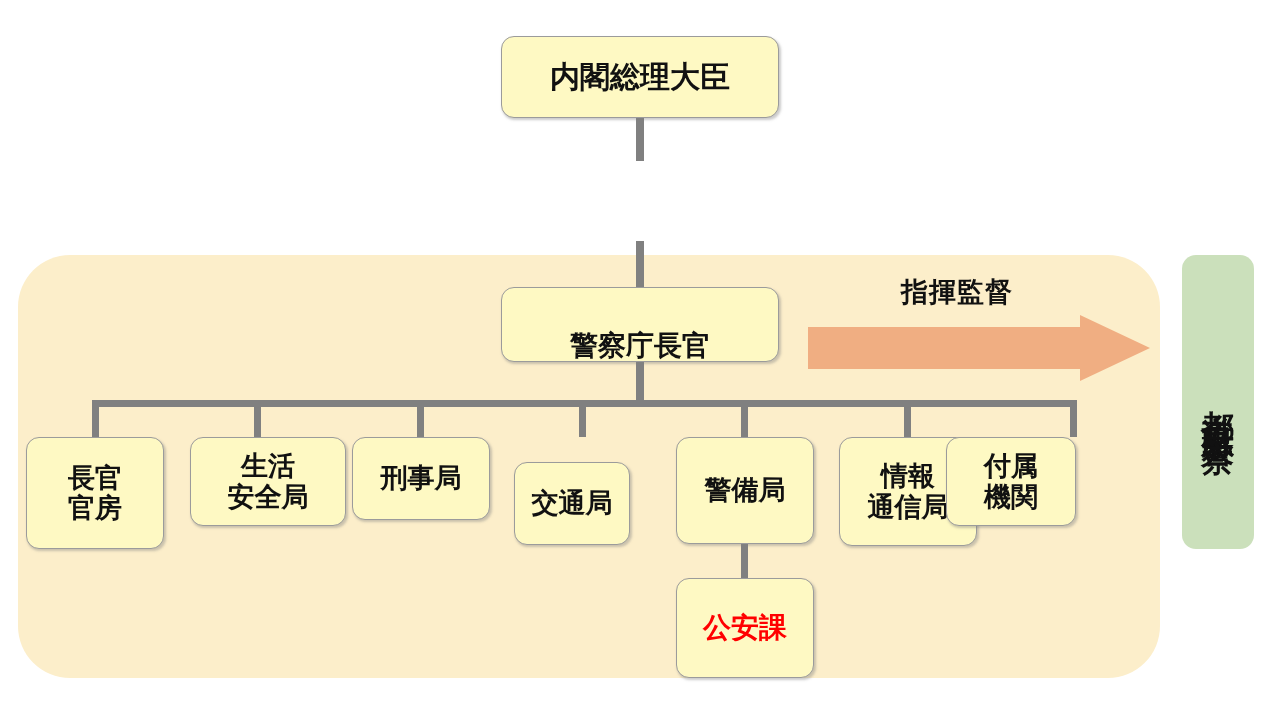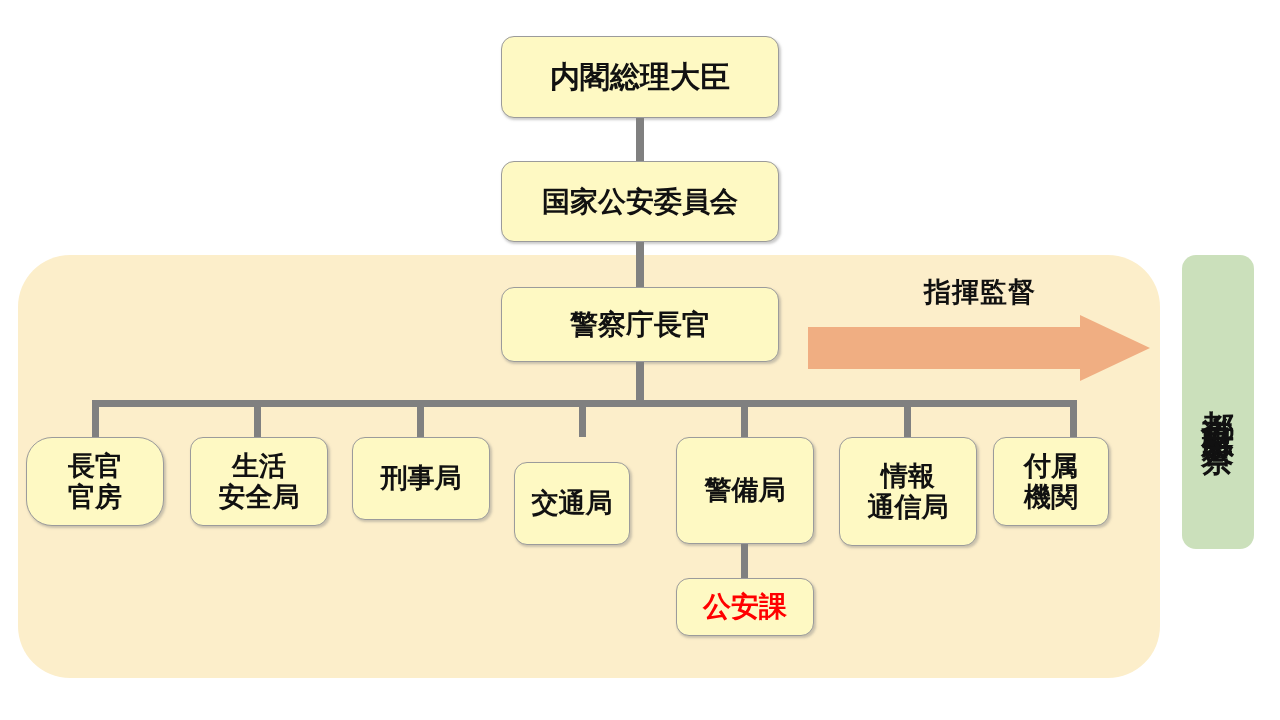--- a/index.html
+++ b/index.html
@@ -107,21 +107,21 @@
   .cmd-arrow {
     position: absolute;
     left: 808px;
     top: 315px;
     width: 342px;
     height: 66px;
     z-index: 3;
   }
   .cmd-arrow-label {
     position: absolute;
-    left: 865px;
+    left: 842px;
     top: 274px;
     width: 230px;
     text-align: center;
     font-size: 27px;
     font-weight: bold;
     color: #111111;
     letter-spacing: 1px;
     z-index: 4;
     font-family: Liberation Serif, serif;
   }
@@ -152,34 +152,31 @@
   <div class="conn" style="left:741px; top:400px; width:7px; height:37px;"></div>
   <div class="conn" style="left:904px; top:400px; width:7px; height:37px;"></div>
   <div class="conn" style="left:1070px; top:400px; width:7px; height:37px;"></div>
 
   <div class="conn" style="left:741px; top:520px; width:7px; height:58px;"></div>
 
   <div class="node lvl-top" style="left:501px; top:36px; width:278px; height:82px;">
     <span class="txt">内閣総理大臣</span>
   </div>
 
-  <div class="node lvl-mid" style="left:501px; top:161px; width:278px; height:81px;">
-    <span class="txt">国家公安委員会</span>
-  </div>
-
-  <div class="node lvl-mid" style="left:501px; top:287px; width:278px; height:75px;">
+
+  <div class="node lvl-mid" style="left:501px; top:287px; width:278px; height:75px;align-items:flex-end;">
     <span class="txt">警察庁長官</span>
   </div>
 
-  <div class="node bureau" style="left:26px; top:437px; width:138px; height:89px;border-radius:26px;">
+  <div class="node bureau" style="left:26px; top:437px; width:138px; height:112px;">
     <span class="txt">長官
 官房</span>
   </div>
 
-  <div class="node bureau" style="left:190px; top:437px; width:138px; height:89px;">
+  <div class="node bureau" style="left:190px; top:437px; width:156px; height:89px;">
     <span class="txt">生活
 安全局</span>
   </div>
 
   <div class="node bureau" style="left:352px; top:437px; width:138px; height:83px;">
     <span class="txt">刑事局</span>
   </div>
 
   <div class="node bureau" style="left:514px; top:462px; width:116px; height:83px;justify-content:center;">
     <span class="txt">交通局</span>
@@ -187,26 +184,26 @@
 
   <div class="node bureau" style="left:676px; top:437px; width:138px; height:107px;">
     <span class="txt">警備局</span>
   </div>
 
   <div class="node bureau" style="left:839px; top:437px; width:138px; height:109px;">
     <span class="txt">情報
 通信局</span>
   </div>
 
-  <div class="node bureau" style="left:993px; top:437px; width:116px; height:89px;">
+  <div class="node bureau" style="left:946px; top:437px; width:130px; height:89px;">
     <span class="txt">付属
 機関</span>
   </div>
 
-  <div class="node division accent" style="left:676px; top:578px; width:138px; height:58px;">
+  <div class="node division accent" style="left:676px; top:578px; width:138px; height:100px;">
     <span class="txt">公安課</span>
   </div>
 
   <div class="cmd-arrow-label">指揮監督</div>
   <svg class="cmd-arrow" viewBox="0 0 342 66" preserveAspectRatio="none">
     <polygon points="0,12 272,12 272,0 342,33 272,66 272,54 0,54" fill="#F0AE82"></polygon>
   </svg>
 
 </div>
 

